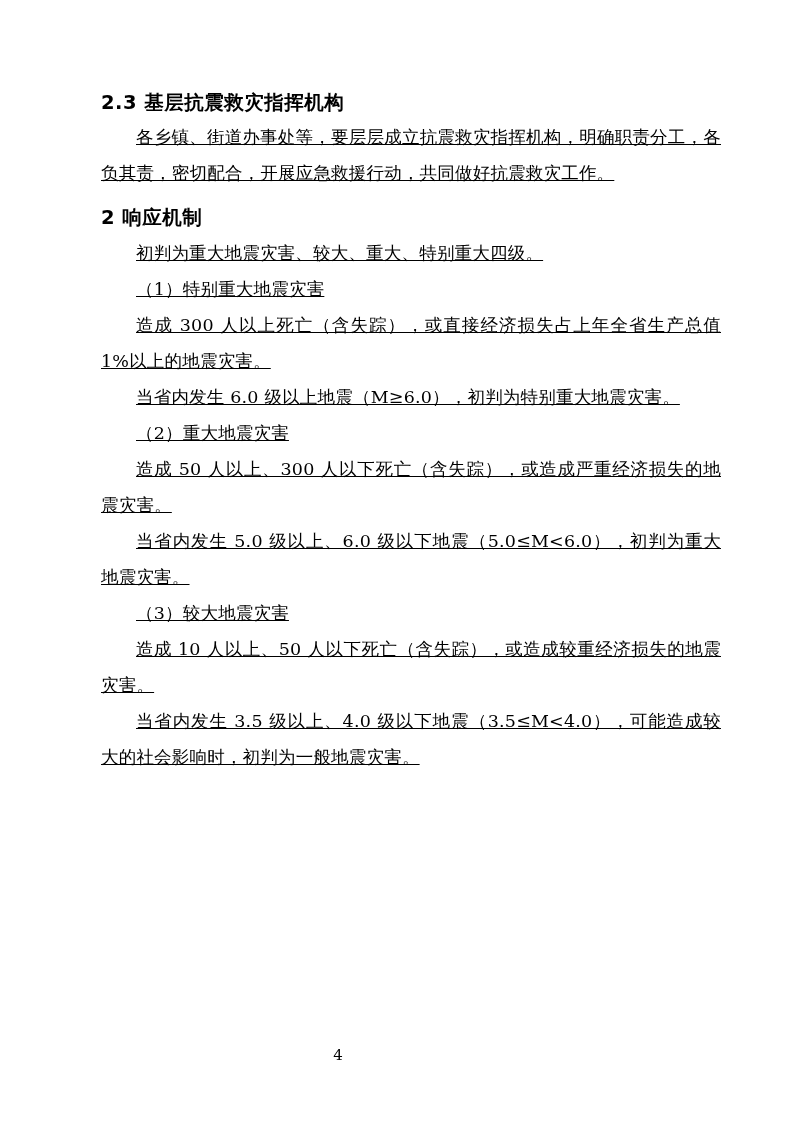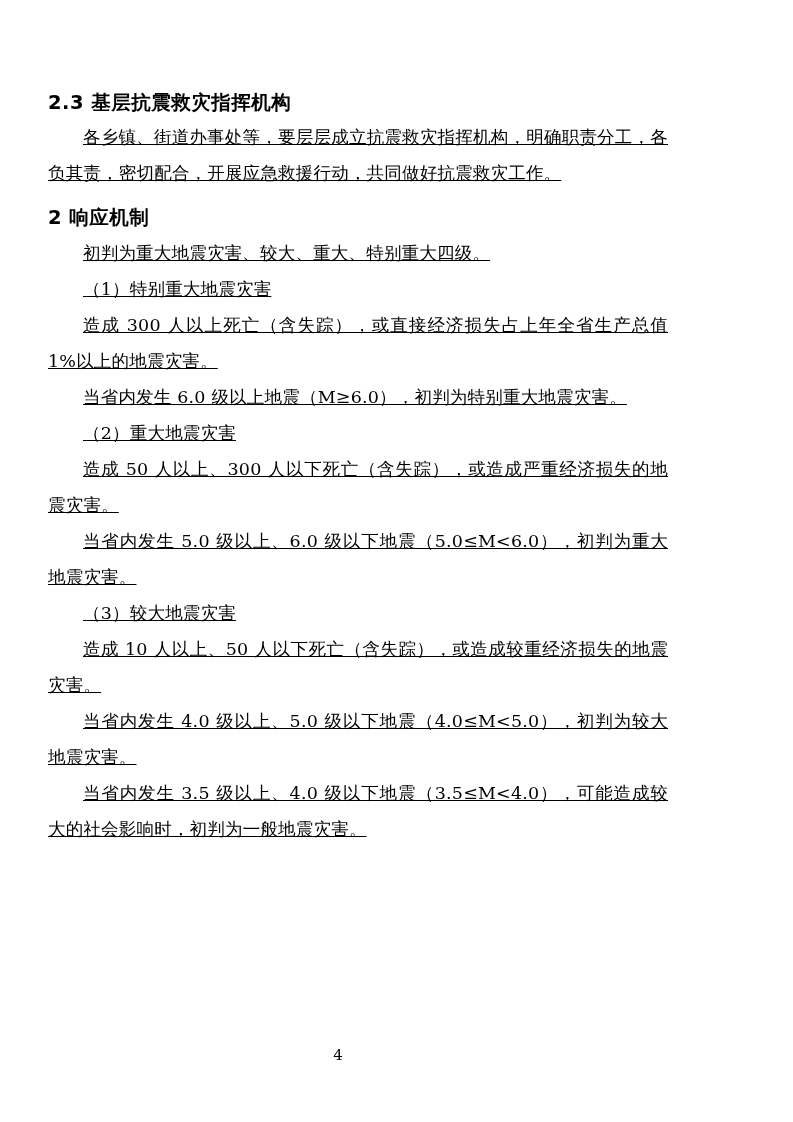--- a/index.html
+++ b/index.html
@@ -13,21 +13,21 @@
     font-family: "DejaVu Serif", "Liberation Serif", serif;
     color: #000000;
     position: relative;
     overflow: hidden;
   }
   .page {
     position: relative;
     width: 676px;
     height: 1122px;
     box-sizing: border-box;
-    padding: 88px 68px 60px 48px;
+    padding: 88px 68px 60px 101px;
   }
   .doc-body {
     width: 620px;
   }
   h2.heading {
     font-family: "DejaVu Sans", "Liberation Sans", sans-serif;
     font-weight: bold;
     font-size: 19.5px;
     line-height: 1.5;
     margin: 0 0 2px 0;
@@ -71,19 +71,18 @@
 
     <p class="para">初判为重大地震灾害、较大、重大、特别重大四级。</p>
     <p class="para">（1）特别重大地震灾害</p>
     <p class="para">造成 300 人以上死亡（含失踪），或直接经济损失占上年全省生产总值 1%以上的地震灾害。</p>
     <p class="para">当省内发生 6.0 级以上地震（M≥6.0），初判为特别重大地震灾害。</p>
     <p class="para">（2）重大地震灾害</p>
     <p class="para">造成 50 人以上、300 人以下死亡（含失踪），或造成严重经济损失的地震灾害。</p>
     <p class="para">当省内发生 5.0 级以上、6.0 级以下地震（5.0≤M&lt;6.0），初判为重大地震灾害。</p>
     <p class="para">（3）较大地震灾害</p>
     <p class="para">造成 10 人以上、50 人以下死亡（含失踪），或造成较重经济损失的地震灾害。</p>
-    <p class="para">当省内发生 4.0 级以上、5.0 级以下地震（4.0≤M&lt;5.0），初判为较大地震灾害。</p>
     <p class="para">当省内发生 3.5 级以上、4.0 级以下地震（3.5≤M&lt;4.0），可能造成较大的社会影响时，初判为一般地震灾害。</p>
 
   </div>
 
   <div class="page-number">4</div>
 </div>
 
 </body></html>

